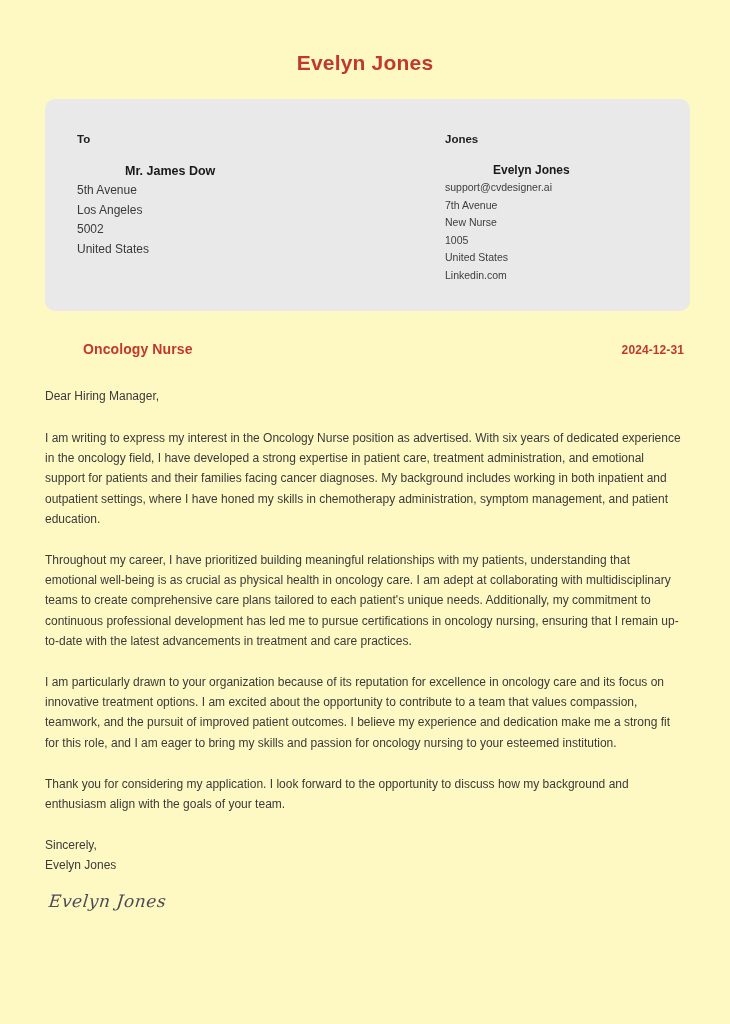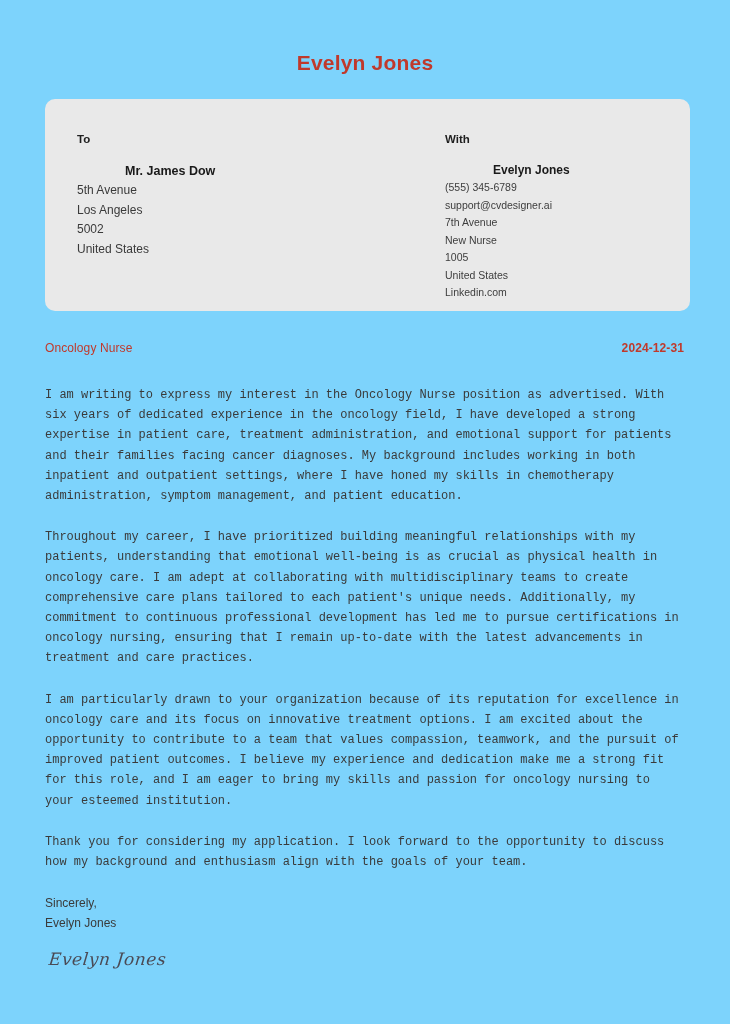--- a/index.html
+++ b/index.html
@@ -13,21 +13,21 @@
     font-family: "Liberation Sans", sans-serif;
     color: #333333;
     overflow: hidden;
     position: relative;
   }
 
   .page {
     width: 730px;
     height: 1024px;
     box-sizing: border-box;
-    background: #7dd3fc;
+    background: #fef9c3;
     position: relative;
   }
 
   
   .doc-title {
     text-align: center;
     color: #C0392B;
     font-size: 21px;
     font-weight: bold;
     letter-spacing: 0.2px;
@@ -89,23 +89,24 @@
 
   
   .subject-row {
     margin: 30px 46px 0 45px;
     display: flex;
     justify-content: space-between;
     align-items: baseline;
   }
   .subject-title {
     color: #C0392B;
-    font-size: 12px;
-    font-weight: normal;
+    font-size: 14px;
+    font-weight: bold;
     letter-spacing: 0.1px;
+    margin-left: 38px;
   }
   .subject-date {
     color: #C0392B;
     font-size: 12px;
     font-weight: bold;
     letter-spacing: 0.1px;
   }
 
   
   .letter-body {
@@ -117,21 +118,20 @@
     color: #3a3a3a;
     line-height: 19px;
     margin-bottom: 22px;
   }
   .body-par {
     font-size: 12px;
     color: #3a3a3a;
     line-height: 20.2px;
     text-align: left;
     margin: 0 0 21px 0;
-    font-family: Liberation Mono, monospace;
   }
   .closing-block {
     font-size: 12px;
     color: #3a3a3a;
     line-height: 19.5px;
     margin-top: 22px;
   }
   .signature {
     margin: 14px 0 0 4px;
     font-family: "DejaVu Serif", serif;
@@ -156,39 +156,39 @@
     <div class="addr-col to-col">
       <div class="addr-heading">To</div>
       <div class="addr-name">Mr. James Dow</div>
       <div class="addr-line">5th Avenue</div>
       <div class="addr-line">Los Angeles</div>
       <div class="addr-line">5002</div>
       <div class="addr-line">United States</div>
     </div>
 
     <div class="addr-col from-col">
-      <div class="addr-heading">With</div>
+      <div class="addr-heading">Jones</div>
       <div class="addr-name">Evelyn Jones</div>
-      <div class="addr-line">(555) 345-6789</div>
       <div class="addr-line">support@cvdesigner.ai</div>
       <div class="addr-line">7th Avenue</div>
       <div class="addr-line">New Nurse</div>
       <div class="addr-line">1005</div>
       <div class="addr-line">United States</div>
       <div class="addr-line">Linkedin.com</div>
     </div>
 
   </div>
 
   <div class="subject-row">
     <div class="subject-title">Oncology Nurse</div>
     <div class="subject-date">2024-12-31</div>
   </div>
 
   <div class="letter-body">
+    <div class="salutation">Dear Hiring Manager,</div>
 
     <p class="body-par">I am writing to express my interest in the Oncology Nurse position as advertised. With six years of dedicated experience in the oncology field, I have developed a strong expertise in patient care, treatment administration, and emotional support for patients and their families facing cancer diagnoses. My background includes working in both inpatient and outpatient settings, where I have honed my skills in chemotherapy administration, symptom management, and patient education.</p>
     <p class="body-par">Throughout my career, I have prioritized building meaningful relationships with my patients, understanding that emotional well-being is as crucial as physical health in oncology care. I am adept at collaborating with multidisciplinary teams to create comprehensive care plans tailored to each patient's unique needs. Additionally, my commitment to continuous professional development has led me to pursue certifications in oncology nursing, ensuring that I remain up-to-date with the latest advancements in treatment and care practices.</p>
     <p class="body-par">I am particularly drawn to your organization because of its reputation for excellence in oncology care and its focus on innovative treatment options. I am excited about the opportunity to contribute to a team that values compassion, teamwork, and the pursuit of improved patient outcomes. I believe my experience and dedication make me a strong fit for this role, and I am eager to bring my skills and passion for oncology nursing to your esteemed institution.</p>
     <p class="body-par">Thank you for considering my application. I look forward to the opportunity to discuss how my background and enthusiasm align with the goals of your team.</p>
 
     <div class="closing-block">
       <div>Sincerely,</div>
       <div>Evelyn Jones</div>
     </div>

